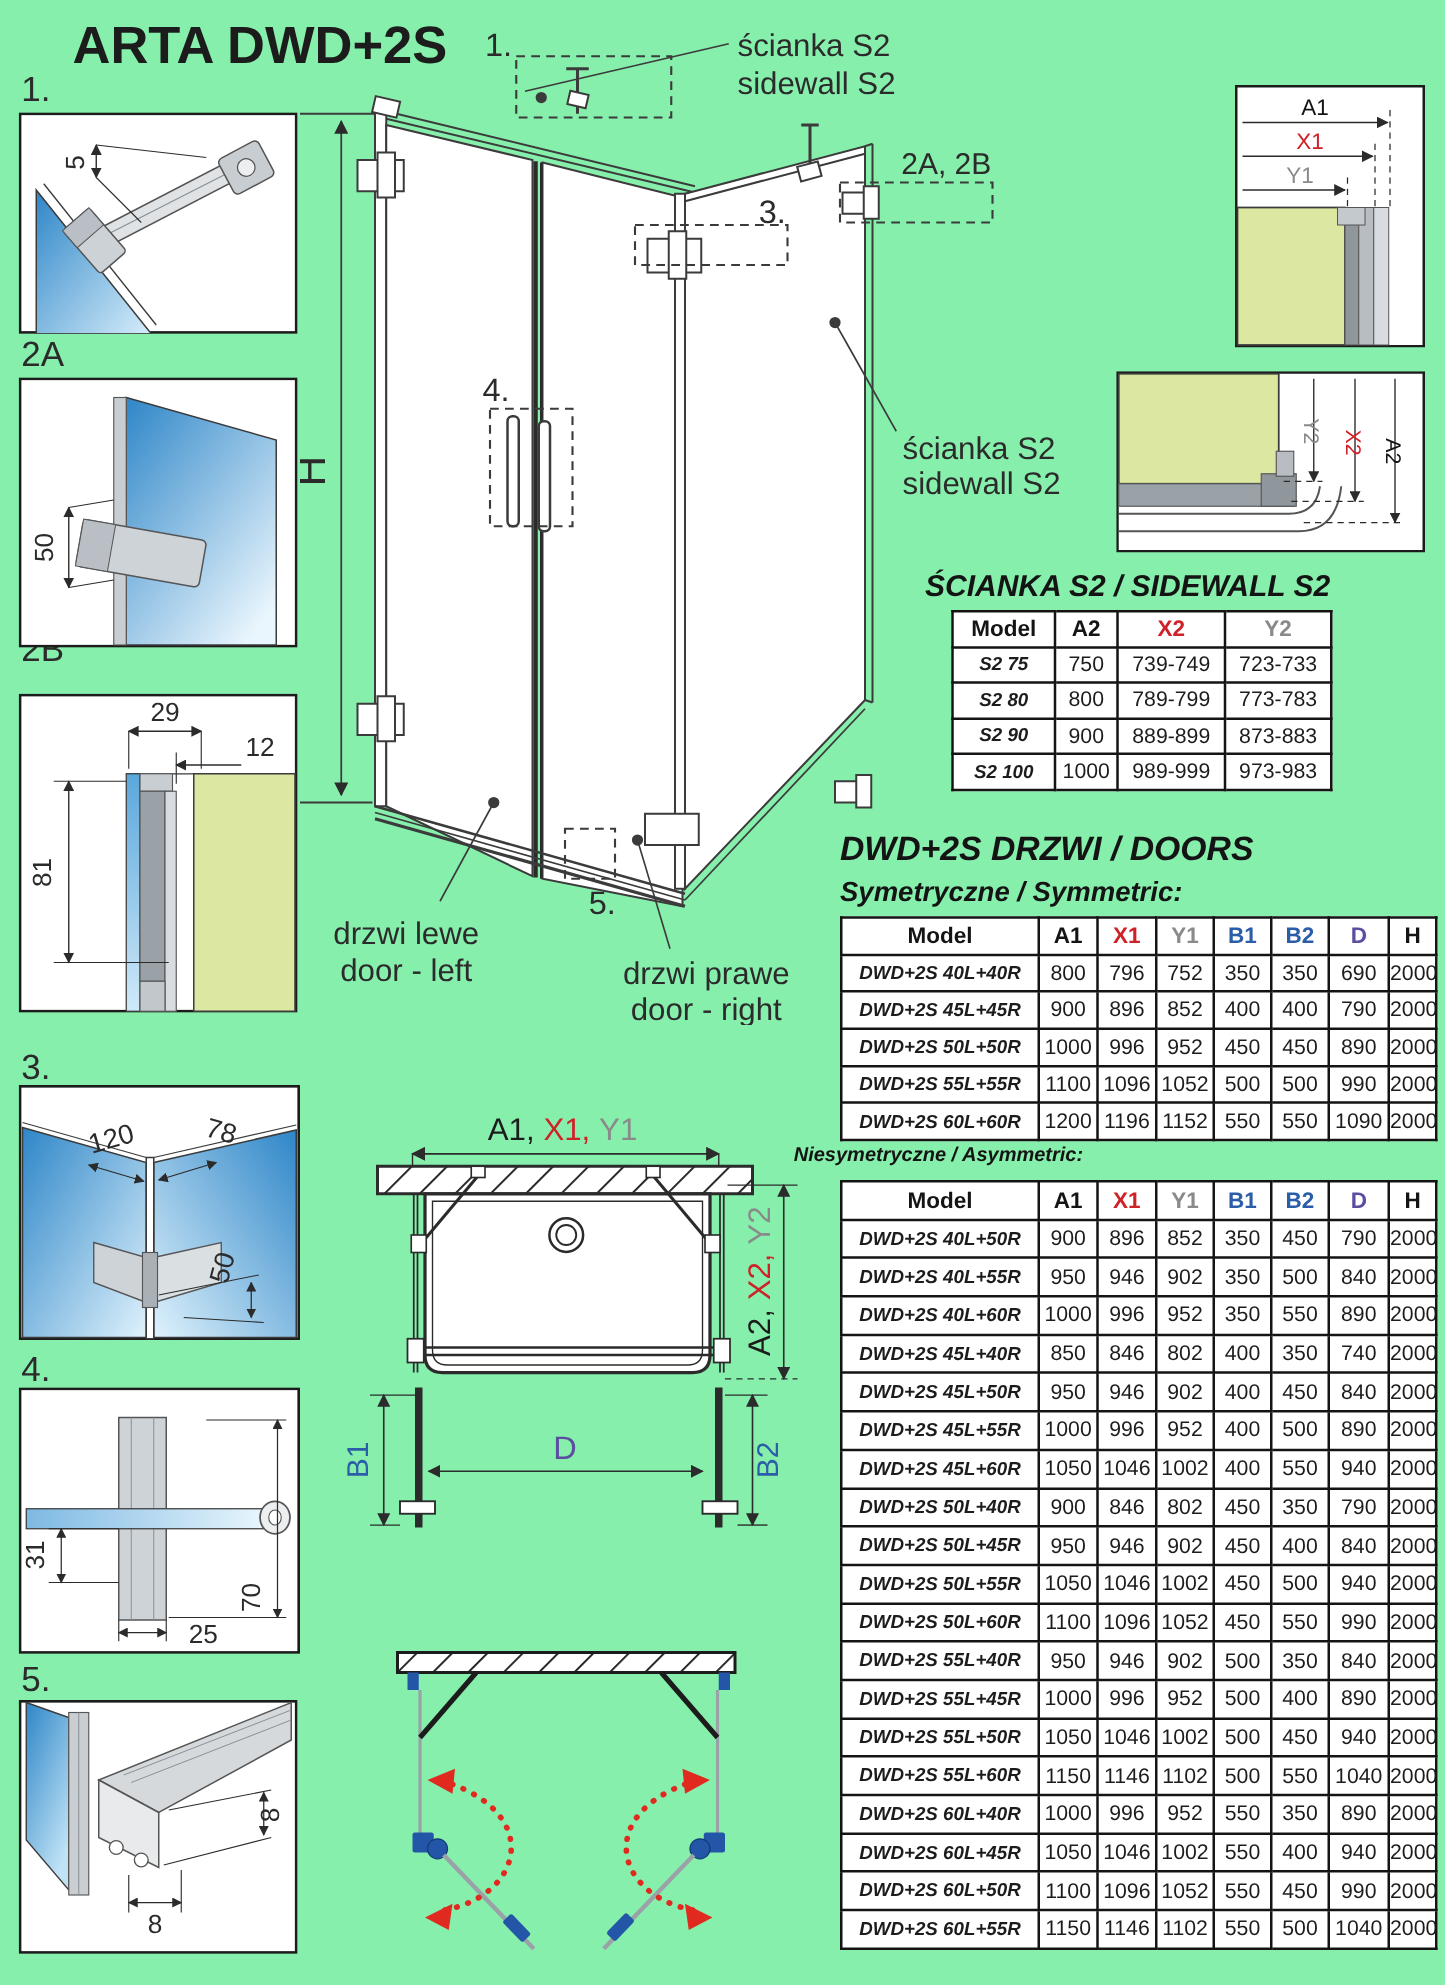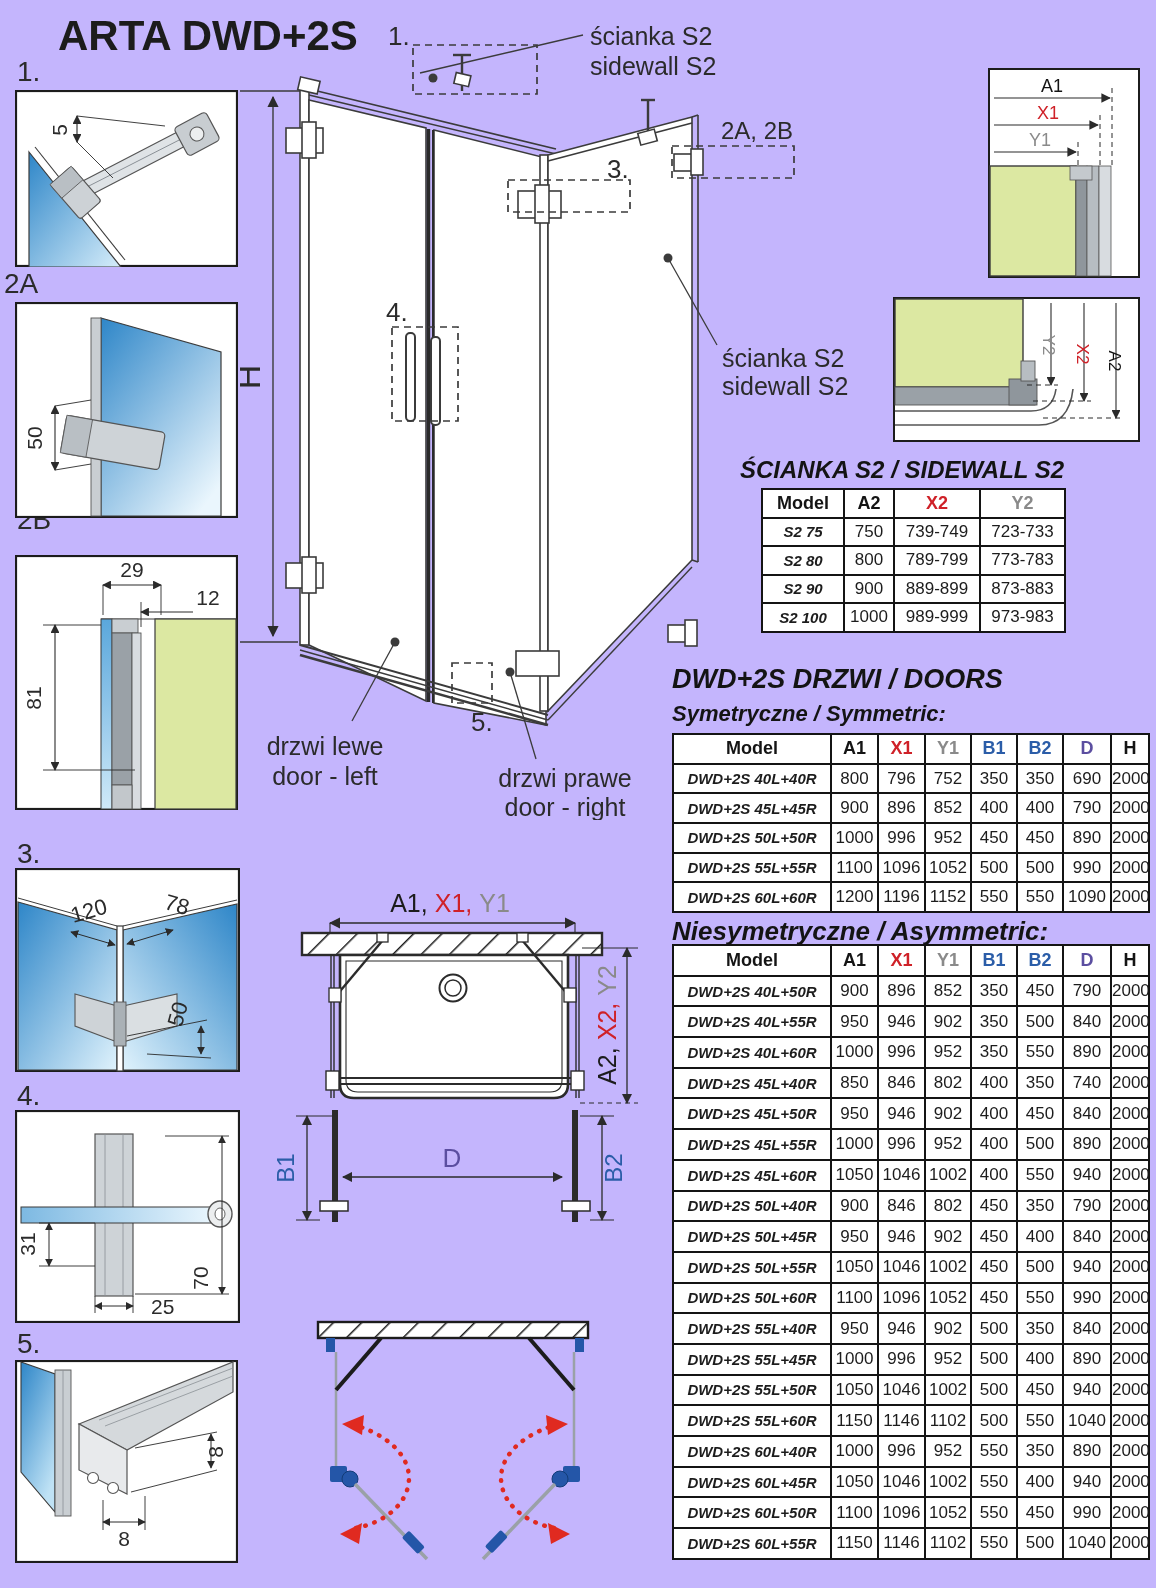--- a/index.html
+++ b/index.html
@@ -1,16 +1,16 @@
 <!DOCTYPE html>
 <html><head>
 <meta charset="utf-8">
 <style>
   html,body{margin:0;padding:0;background:#fff;}
-  .canvas{position:relative;width:1156px;height:1588px;background:#c4b5fd;overflow:hidden;
+  .canvas{position:relative;width:1156px;height:1588px;background:#86efac;overflow:hidden;
           font-family:"Liberation Sans","DejaVu Sans",sans-serif;color:#2b2b2b;}
   .abs{position:absolute;}
   .page-title{position:absolute;left:58px;top:12px;font-size:42px;font-weight:900;color:#1c1c1c;letter-spacing:0;}
   .dlab{position:absolute;font-size:28px;font-weight:500;color:#2b2b2b;}
   .sec-title{position:absolute;font-weight:800;font-style:italic;color:#141414;}
   table.tbl{position:absolute;border-collapse:collapse;table-layout:fixed;background:#fff;}
   .tbl th,.tbl td{border:2px solid #141414;text-align:center;vertical-align:middle;padding:0;
       white-space:nowrap;overflow:hidden;color:#1c1c1c;}
   .tbl th{font-size:18px;font-weight:700;}
   .tbl td{font-size:17px;font-weight:400;}
@@ -27,21 +27,21 @@
   svg text{font-family:"Liberation Sans","DejaVu Sans",sans-serif;}
 </style>
 </head>
 <body>
 
 <div class="canvas">
 
   <div class="page-title">ARTA DWD+2S</div>
 
   <div class="dlab" style="left:17px;top:56px">1.</div>
-  <div class="dlab" style="left:4px;top:268px">2A</div>
+  <div class="dlab" style="left:17px;top:268px">2A</div>
   <div class="dlab" style="left:17px;top:504px">2B</div>
   <div class="dlab" style="left:17px;top:838px">3.</div>
   <div class="dlab" style="left:17px;top:1080px">4.</div>
   <div class="dlab" style="left:17px;top:1328px">5.</div>
 
   <svg class="abs" style="left:15px;top:90px" width="223" height="177" viewBox="0 0 223 177">
     <defs>
       <marker id="a1" viewBox="0 0 10 10" refX="9" refY="5" markerWidth="8" markerHeight="8" orient="auto-start-reverse">
           <path d="M0,0L10,5L0,10z" fill="#2b2b2b"></path>
         </marker>
@@ -542,21 +542,21 @@
           <td>1196</td>
           <td>1152</td>
           <td>550</td>
           <td>550</td>
           <td>1090</td>
           <td>2000</td>
         </tr>
       </tbody>
     </table>
 
-  <div class="sec-title" style="left:672px;top:916px;width:460px;font-size:26px">Niesymetryczne / Asymmetric:</div>
+  <div class="sec-title" style="left:635px;top:916px;width:460px;font-size:16px">Niesymetryczne / Asymmetric:</div>
   <table class="tbl tbl-doors tbl-asym" style="left:672px;top:944px;width:460px">
       <thead>
         <tr>
           <th style="color: rgb(20, 20, 20);">Model</th>
           <th style="color: rgb(20, 20, 20);">A1</th>
           <th style="color: rgb(207, 33, 40);">X1</th>
           <th style="color: rgb(138, 138, 138);">Y1</th>
           <th style="color: rgb(43, 93, 168);">B1</th>
           <th style="color: rgb(43, 93, 168);">B2</th>
           <th style="color: rgb(91, 78, 160);">D</th>

